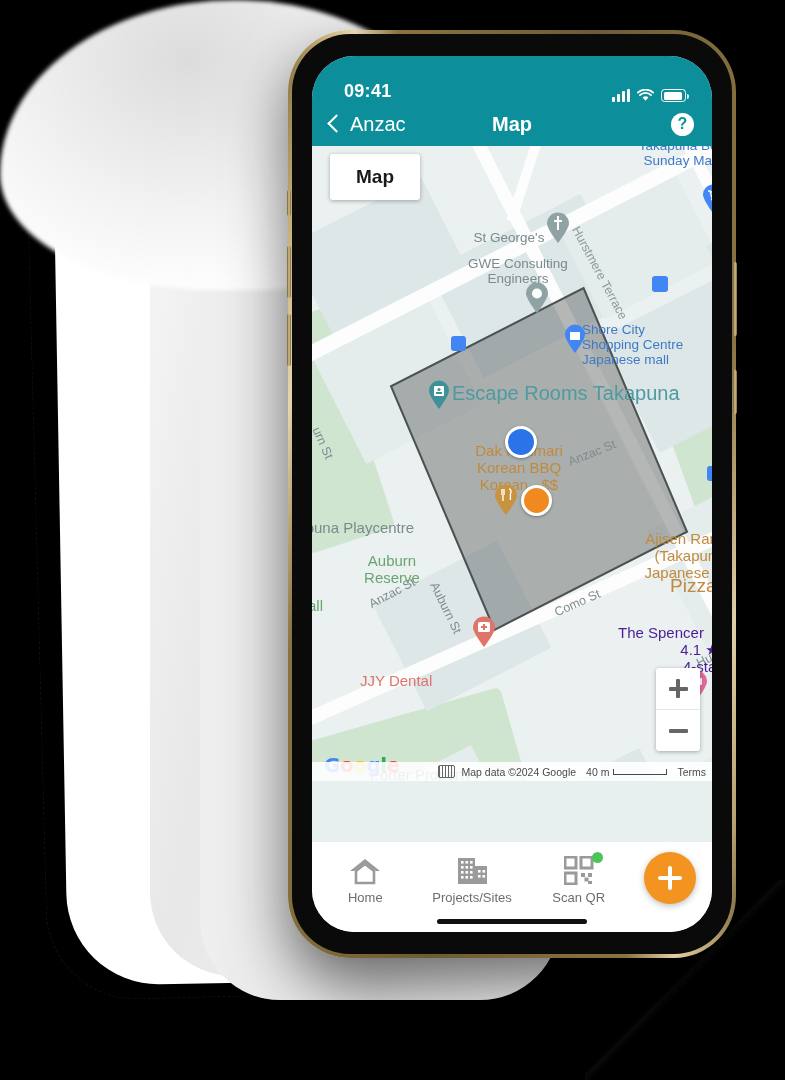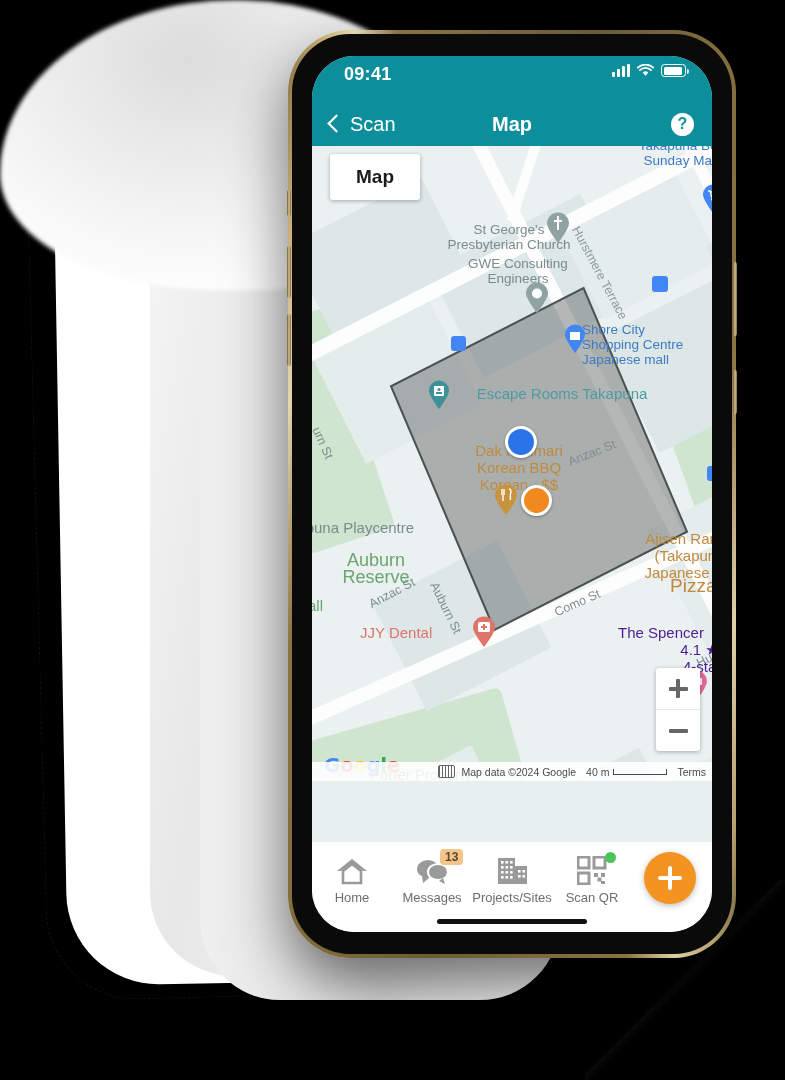--- a/index.html
+++ b/index.html
@@ -59,21 +59,21 @@
   
   .btn-side{position:absolute;background:linear-gradient(90deg,#6b5a32,#d6c193,#7d6b3b);border-radius:2px;}
   .btn-silence{left:-1px;top:160px;width:4px;height:26px;}
   .btn-volup{left:-1px;top:216px;width:4px;height:52px;}
   .btn-voldn{left:-1px;top:284px;width:4px;height:52px;}
   .btn-power{right:-1px;top:232px;width:4px;height:74px;}
   .btn-r2{right:-1px;top:340px;width:4px;height:44px;}
 
   
   .topteal{background:#0d8f9b;color:#fff;}
-  .statusbar{height:46px;display:flex;align-items:flex-start;justify-content:space-between;
+  .statusbar{height:46px;display:flex;align-items:flex-end;justify-content:space-between;
              padding:8px 26px 0 32px;box-sizing:border-box;}
   .clock{font-size:18px;font-weight:700;letter-spacing:.3px;}
   .sbicons{display:flex;align-items:center;gap:7px;}
   .bars{display:flex;align-items:flex-end;gap:2px;height:13px;}
   .bars i{display:block;width:3px;background:#fff;border-radius:1px;}
   .bars i:nth-child(1){height:5px}.bars i:nth-child(2){height:8px}
   .bars i:nth-child(3){height:11px}.bars i:nth-child(4){height:13px}
   .batt{width:25px;height:13px;border:1.6px solid #fff;border-radius:3.5px;position:relative;padding:1.5px;box-sizing:border-box;}
   .batt::after{content:"";position:absolute;right:-3.5px;top:4px;width:2px;height:5px;background:#fff;border-radius:0 2px 2px 0;opacity:.85;}
   .batt i{display:block;height:100%;width:94%;background:#fff;border-radius:1.5px;}
@@ -92,21 +92,21 @@
       linear-gradient(0deg,#eaf1f0,#eaf1f0);}
   .blk{position:absolute;background:#dde7e8;border-radius:2px;}
   .blk.l{background:#e4ecec;}
   .road{position:absolute;background:#fdfdfd;}
   .green{position:absolute;background:#cfe5d0;border-radius:6px;}
   .lbl{position:absolute;color:#7b8a8c;font-size:13.5px;line-height:15px;text-align:center;white-space:nowrap;}
   .lbl.blue{color:#3f7bc4;}
   .lbl.teal{color:#4f9aa0;}
   .lbl.orange{color:#c08a3e;}
   .lbl.pink{color:#4c1d95;}
-  .lbl.red{color:#e0736a;}
+  .lbl.red{color:#e0736a;margin-top:48px;}
   .lbl.grn{color:#6aa56f;}
   .st{position:absolute;color:#7e8c8e;font-size:12.5px;white-space:nowrap;}
 
   .poly{position:absolute;left:118px;top:180px;width:214px;height:262px;
         background:rgba(80,84,84,.42);border:2.5px solid #4c5152;
         transform:rotate(-27deg) skewX(-4deg);}
   .bluedot{position:absolute;left:193px;top:280px;width:26px;height:26px;border-radius:50%;
            background:#2a73e8;border:3.5px solid #fff;box-shadow:0 1px 3px rgba(0,0,0,.35);}
   .orangedot{position:absolute;left:209px;top:339px;width:25px;height:25px;border-radius:50%;
            background:#f08a20;border:3.5px solid #fff;box-shadow:0 1px 3px rgba(0,0,0,.35);}
@@ -199,21 +199,21 @@
           </svg>
           <div class="batt">
                 <i></i>
               </div>
         </div>
       </div>
 
       <div class="navbar">
         <div class="backbtn">
           <span class="chev"></span>
-          <span class="backtxt">Scan</span>
+          <span class="backtxt">Anzac</span>
         </div>
         <div class="navtitle">Map</div>
         <div class="helpbtn">?</div>
       </div>
     </div>
 
     <div class="maparea">
       <div class="mapbase">
 
         <div class="green" style="left:20px;top:630px;width:230px;height:130px;transform:rotate(-16deg)"></div>
@@ -254,23 +254,22 @@
         <div>Takapuna Beach</div>
             <div>Sunday Market</div>
       </div>
       <svg width="22" height="30" style="position:absolute;left:390px;top:38px">
         <path d="M11 29 C11 29 21 16 21 10.5 A10 10 0 0 0 1 10.5 C1 16 11 29 11 29Z" fill="#4285f4"></path>
         <path d="M6 7h2l1.6 6h6L17 8H8.4" stroke="#fff" stroke-width="1.3" fill="none"></path>
         <circle cx="10" cy="15.4" r="1.1" fill="#fff"></circle>
             <circle cx="15" cy="15.4" r="1.1" fill="#fff"></circle>
       </svg>
 
-      <div class="lbl" style="left:82px;top:76px;width:230px">
+      <div class="lbl" style="left:82px;top:84px;width:230px">
         <div>St George's</div>
-            <div>Presbyterian Church</div>
       </div>
       <svg width="24" height="32" style="position:absolute;left:234px;top:66px">
         <path d="M12 31 C12 31 23 17 23 11.5 A11 11 0 0 0 1 11.5 C1 17 12 31 12 31Z" fill="#8fa3a5"></path>
         <path d="M11 4h2v4h3v2h-3v8h-2v-8H8V8h3z" fill="#fff"></path>
       </svg>
 
       <div class="lbl" style="left:96px;top:110px;width:220px">
         <div>GWE Consulting</div>
             <div>Engineers</div>
       </div>
@@ -283,21 +282,21 @@
         <div>Shore City</div>
             <div>Shopping Centre</div>
         <div class="sub">Japanese mall</div>
       </div>
       <svg width="22" height="30" style="position:absolute;left:252px;top:178px">
         <path d="M11 29 C11 29 21 16 21 10.5 A10 10 0 0 0 1 10.5 C1 16 11 29 11 29Z" fill="#4285f4"></path>
         <path d="M6 8h10v8H6z" fill="#fff"></path>
             <path d="M8.5 8a2.5 3 0 0 1 5 0" stroke="#4285f4" stroke-width="1.2" fill="none"></path>
       </svg>
 
-      <div class="lbl teal" style="left:140px;top:240px;width:220px;text-align:center;font-size:15px">
+      <div class="lbl teal" style="left:140px;top:240px;width:220px;text-align:left;font-size:20px">
         <span>Escape Rooms Takapuna</span>
       </div>
       <svg width="22" height="30" style="position:absolute;left:116px;top:234px">
         <path d="M11 29 C11 29 21 16 21 10.5 A10 10 0 0 0 1 10.5 C1 16 11 29 11 29Z" fill="#3f9199"></path>
         <rect x="6" y="6" width="10" height="10" rx="1" fill="#fff"></rect>
             <circle cx="11" cy="9.5" r="1.6" fill="#3f9199"></circle>
         <rect x="8" y="12" width="6" height="2" fill="#3f9199"></rect>
       </svg>
 
       <div class="lbl orange" style="left:132px;top:296px;width:150px;font-size:15px;line-height:17px">
@@ -335,21 +334,21 @@
         <path d="M12 31 C12 31 23 17 23 11.5 A11 11 0 0 0 1 11.5 C1 17 12 31 12 31Z" fill="#e06a9a"></path>
         <rect x="6" y="8" width="12" height="7" rx="1" fill="#fff"></rect>
             <circle cx="9" cy="8" r="2.2" fill="#fff"></circle>
       </svg>
 
       <div class="lbl" style="left:58px;top:620px;width:190px;text-align:left;font-size:15px;line-height:17px">
         <div>Porter Property</div>
       </div>
 
       <div class="lbl" style="left:-38px;top:374px;font-size:15px">Takapuna Playcentre</div>
-      <div class="lbl grn" style="left:4px;top:406px;width:120px;font-size:18px;line-height:17px">
+      <div class="lbl grn" style="left:20px;top:406px;width:120px;font-size:15px;line-height:17px">
         <div>Auburn</div>
             <div>Reserve</div>
       </div>
       <div class="lbl grn" style="left:-4px;top:452px;font-size:15px">all</div>
 
       <div style="position:absolute;left:340px;top:130px;width:16px;height:16px;background:#4285f4;border-radius:3px"></div>
 
       <div style="position:absolute;left:139px;top:190px;width:15px;height:15px;background:#4285f4;border-radius:3px"></div>
       <div style="position:absolute;left:395px;top:320px;width:15px;height:15px;background:#4285f4;border-radius:3px"></div>
 
@@ -386,32 +385,20 @@
 
     <div class="tabbar">
       <div class="tab">
         <div class="ic">
           <svg width="32" height="28" viewBox="0 0 32 28">
                 <path d="M16 2 L31 14 h-4 L16 6 5 14 H1 Z" fill="#9a9a9a"></path>
                 <path d="M7 14 v12 h18 V14 L16 7 Z" fill="none" stroke="#9a9a9a" stroke-width="2.6"></path>
               </svg>
         </div>
         <div class="tl">Home</div>
-      </div>
-      <div class="tab">
-        <div class="ic">
-          <svg width="34" height="28" viewBox="0 0 34 28">
-            <ellipse cx="13" cy="12" rx="11" ry="9" fill="#9a9a9a"></ellipse>
-                <path d="M7 19 l1 7 6-5Z" fill="#9a9a9a"></path>
-            <ellipse cx="23" cy="15" rx="10" ry="8" fill="#9a9a9a" stroke="#fff" stroke-width="2"></ellipse>
-                <path d="M28 21 l2 6-6-3Z" fill="#9a9a9a"></path>
-          </svg>
-        </div>
-        <div class="badge">13</div>
-        <div class="tl">Messages</div>
       </div>
       <div class="tab">
         <div class="ic">
           <svg width="33" height="29" viewBox="0 0 33 29">
             <rect x="2" y="2" width="17" height="26" fill="#9a9a9a"></rect>
                 <rect x="19" y="10" width="12" height="18" fill="#9a9a9a"></rect>
             <g fill="#fff">
                   <rect x="5" y="5" width="2.6" height="2.6"></rect>
                   <rect x="9.5" y="5" width="2.6" height="2.6"></rect>
                   <rect x="14" y="5" width="2.6" height="2.6"></rect>

